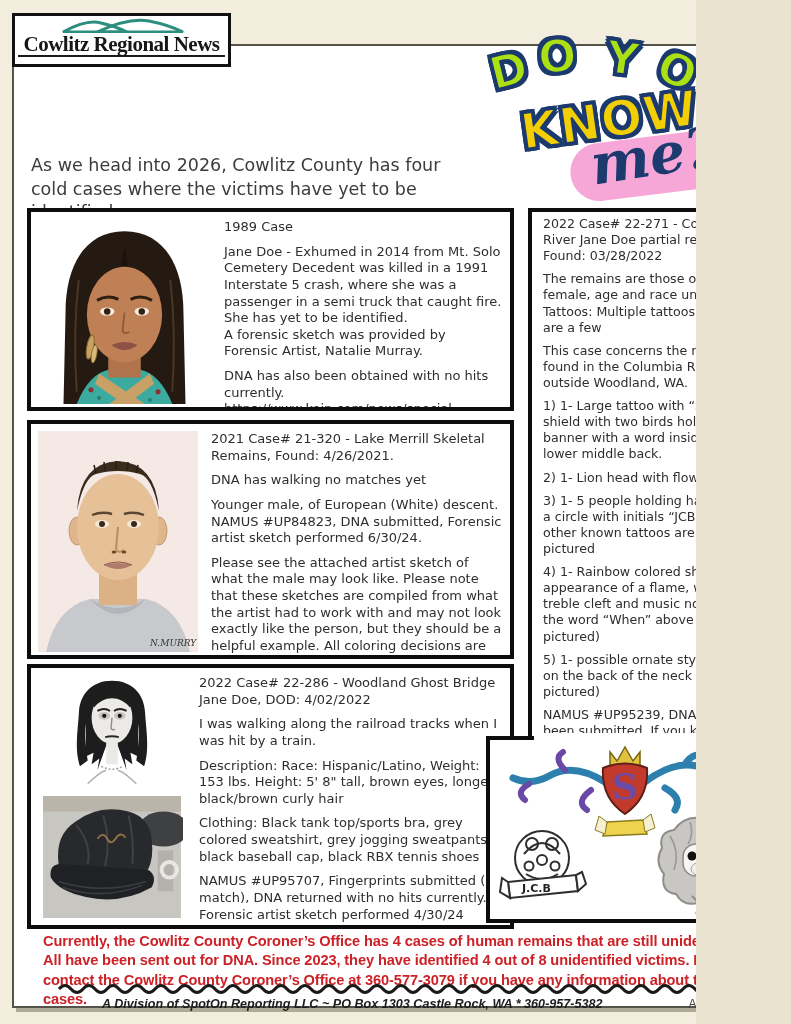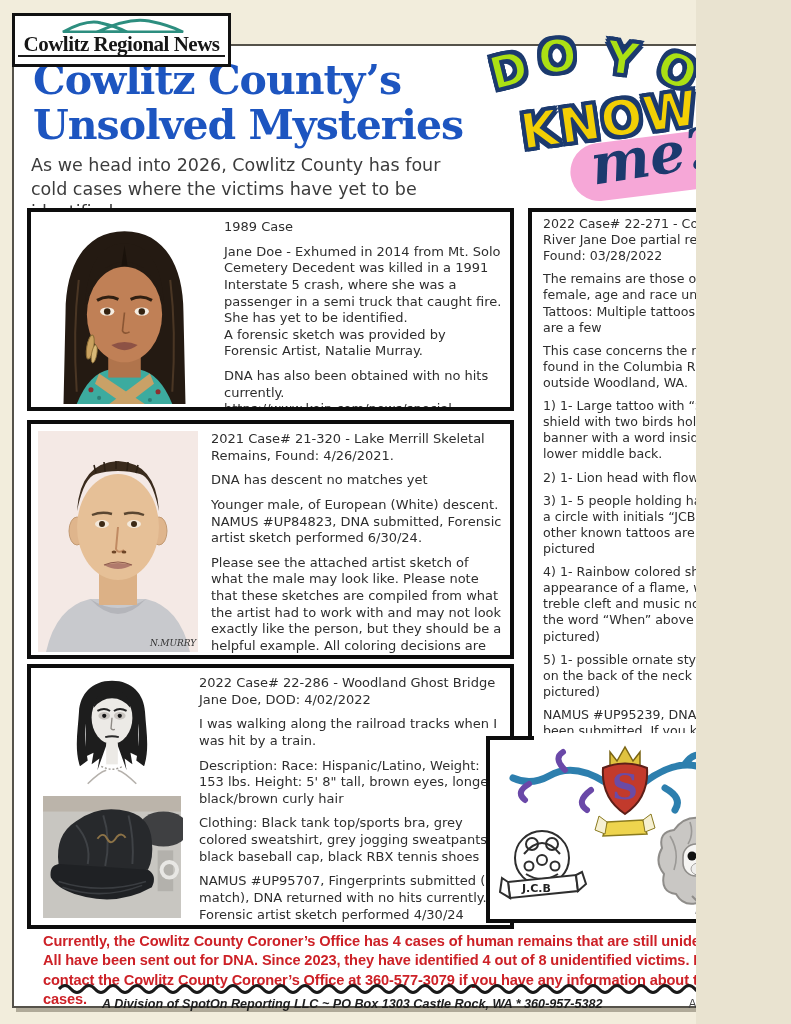--- a/index.html
+++ b/index.html
@@ -74,24 +74,20 @@
   <div class="card"></div>
 
   <div class="masthead">
     <svg width="130" height="16" viewBox="0 0 130 16">
       <path d="M6 15 Q30 2 44 6 Q58 9 70 15 Z" fill="none" stroke="#2d8e7f" stroke-width="3"></path>
       <path d="M40 15 Q72 0 92 4 Q112 8 126 15 Z" fill="none" stroke="#2d8e7f" stroke-width="3"></path>
     </svg>
     <div class="masthead-name">Cowlitz Regional News</div>
   </div>
 
-  <h1 class="title">
-    <span>Cowlitz County’s</span>
-    <span>Unsolved Mysteries</span>
-  </h1>
   <p class="intro">As we head into 2026, Cowlitz County has four cold cases where the victims have yet to be identified:</p>
 
   <div class="sticker">
     <span class="px l1">D</span>
     <span class="px l2">O</span>
     <span class="px l3">Y</span>
     <span class="px l4">O</span>
     <span class="px l5">U</span>
     <span class="know">KNOW</span>
     <span class="blob"></span>
@@ -159,21 +155,21 @@
         <path d="M80 96 L78 118 Q80 123 86 119" stroke="#c08a62" stroke-width="2" fill="none"></path>
         <ellipse cx="76" cy="121" rx="2.4" ry="1.6" fill="#6d4527"></ellipse>
           <ellipse cx="86" cy="121" rx="2.4" ry="1.6" fill="#6d4527"></ellipse>
         <path d="M66 134 Q80 130 94 134 Q80 142 66 134 Z" fill="#b07a6c"></path>
         <path d="M66 134 Q80 128 94 134" stroke="#8d5a4c" stroke-width="1.2" fill="none"></path>
         <text x="112" y="215" font-family="DejaVu Serif, serif" font-style="italic" font-size="9" fill="#333">N.MURRY</text>
       </svg>
     </div>
     <div class="case-text">
       <p>2021 Case# 21-320 - Lake Merrill Skeletal Remains, Found: 4/26/2021.</p>
-      <p>DNA has descent no matches yet</p>
+      <p>DNA has walking no matches yet</p>
       <p>Younger male, of European (White) descent. NAMUS #UP84823, DNA submitted, Forensic artist sketch performed 6/30/24.</p>
       <p>Please see the attached artist sketch of what the male may look like. Please note that these sketches are compiled from what the artist had to work with and may not look exactly like the person, but they should be a helpful example. All coloring decisions are just artistic guesses, along with hair length and color, and lip shape and size.</p>
     </div>
   </section>
 
   <section class="case box3">
     <div class="imgcol">
       <svg width="122" height="118" viewBox="0 0 122 118">
         <rect width="122" height="118" fill="#ffffff"></rect>
         <path d="M61 6 C40 6 28 20 27 38 C26 56 22 76 28 94 L36 88 Q32 66 34 50 L34 84 L42 80 L40 92 L48 86 L46 98 L56 70 L66 70 L76 98 L74 86 L82 92 L80 80 L88 84 L88 50 Q90 66 86 88 L94 94 C100 76 96 56 95 38 C94 20 82 6 61 6 Z" fill="#1d1d1d"></path>

